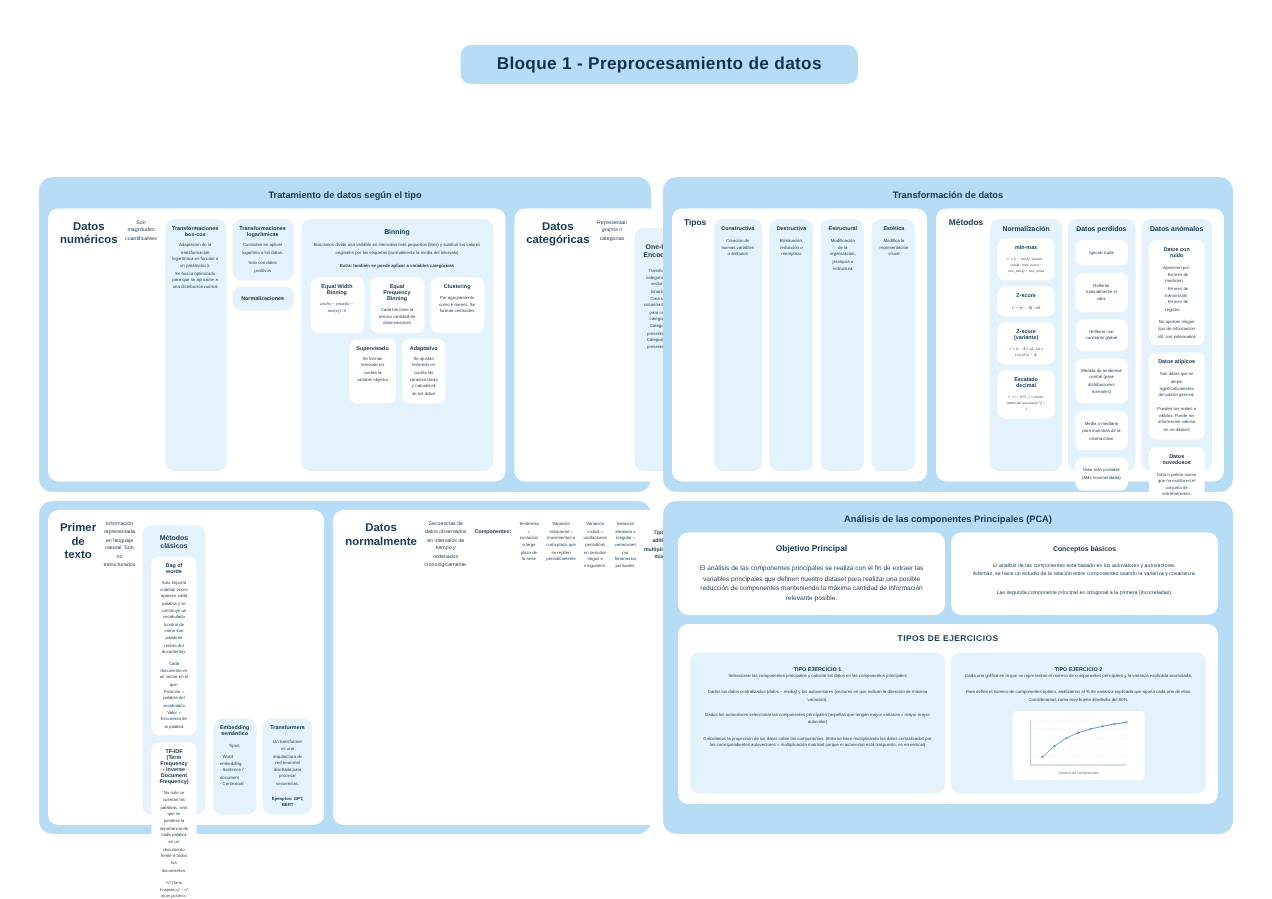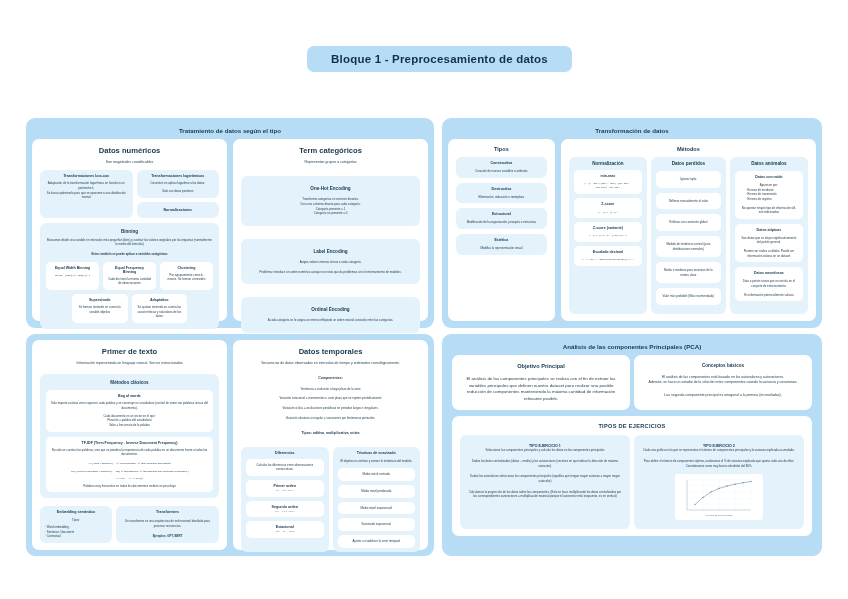--- a/index.html
+++ b/index.html
@@ -5,21 +5,21 @@
   html,body{margin:0;padding:0;}
   body{
     width:848px;height:599px;background:#ffffff;
     font-family:"Liberation Sans",sans-serif;color:#111;
     overflow:hidden;
   }
   .page{position:relative;width:848px;height:599px;}
 
   
   .title-pill{
-    position:absolute;left:307px;top:46px;width:265px;height:26px;
+    position:absolute;left:307px;top:30px;width:265px;height:26px;
     background:#b7ddf6;border-radius:7px;
     display:flex;align-items:center;justify-content:center;
     font-size:11.5px;font-weight:bold;color:#14304a;letter-spacing:.2px;
   }
 
   
   .outer{
     position:absolute;background:#b7ddf6;border-radius:9px;
     box-sizing:border-box;padding:6px;
   }
@@ -46,21 +46,21 @@
   .left{text-align:left;}
   .fml{font-family:"Liberation Serif",serif;font-style:italic;}
 
   
   #panel-tipo{left:26px;top:118px;width:408px;height:210px;}
   #panel-texto{left:26px;top:334px;width:408px;height:222px;}
   #panel-transf{left:442px;top:118px;width:380px;height:210px;}
   #panel-pca{left:442px;top:334px;width:380px;height:222px;}
 
   .col2{display:flex;gap:6px;height:calc(100% - 16px);}
-  .colw{flex:1;padding:7px 8px;display:flex;flex-direction:column;gap:5px;}
+  .colw{flex:1;padding:7px 8px;display:flex;flex-direction:row;gap:5px;}
   .row{display:flex;gap:4px;}
   .pad{padding:4px 5px;}
   .pad6{padding:6px;}
 
   
   .chartbox{background:#fff;border-radius:3px;padding:3px;}
   svg{display:block;}
 </style>
 </head>
 <body>
@@ -121,21 +121,21 @@
             </div>
             <div class="sub2 pad" style="flex:1">
               <div class="h4">Adaptativo</div>
               <div class="pxs" style="margin-top:3px">Se ajustan teniendo en cuenta las características y naturaleza de los datos</div>
             </div>
           </div>
         </div>
       </div>
 
       <div class="white colw">
-        <div class="h1">Term categóricos</div>
+        <div class="h1">Datos categóricas</div>
         <div class="ps">Representan grupos o categorías</div>
 
         <div class="sub pad6" style="margin-top:6px;padding:10px 6px">
           <div class="h3">One-Hot Encoding</div>
           <div class="pxs" style="margin-top:6px;white-space:pre-line">Transforma categorías en vectores binarios.
 Crea una columna binaria para cada categoría.
 Categoría presente = 1
 Categoría no presente = 0</div>
         </div>
 
@@ -192,21 +192,21 @@
           </div>
           <div class="sub pad" style="flex:1.2">
             <div class="h4">Transformers</div>
             <div class="pxs" style="margin-top:5px">Un transformer es una arquitectura de red neuronal diseñada para procesar secuencias.</div>
             <div class="pxs" style="margin-top:5px;font-weight:bold">Ejemplos: GPT, BERT</div>
           </div>
         </div>
       </div>
 
       <div class="white colw">
-        <div class="h1">Datos temporales</div>
+        <div class="h1">Datos normalmente</div>
         <div class="ps">Secuencias de datos observados en intervalos de tiempo y ordenados cronológicamente.</div>
 
         <div class="ps" style="margin-top:5px;font-weight:bold">Componentes:</div>
         <div class="pxs">Tendencia = evolución a largo plazo de la serie</div>
         <div class="pxs">Variación estacional = movimientos a corto plazo que se repiten periódicamente</div>
         <div class="pxs">Variación cíclica = oscilaciones periódicas en periodos largos e irregulares.</div>
         <div class="pxs">Variación aleatoria o irregular = variaciones por fenómenos puntuales.</div>
 
         <div class="ps" style="margin-top:6px;font-weight:bold">Tipos: aditiva, multiplicativa, mixta</div>
 

